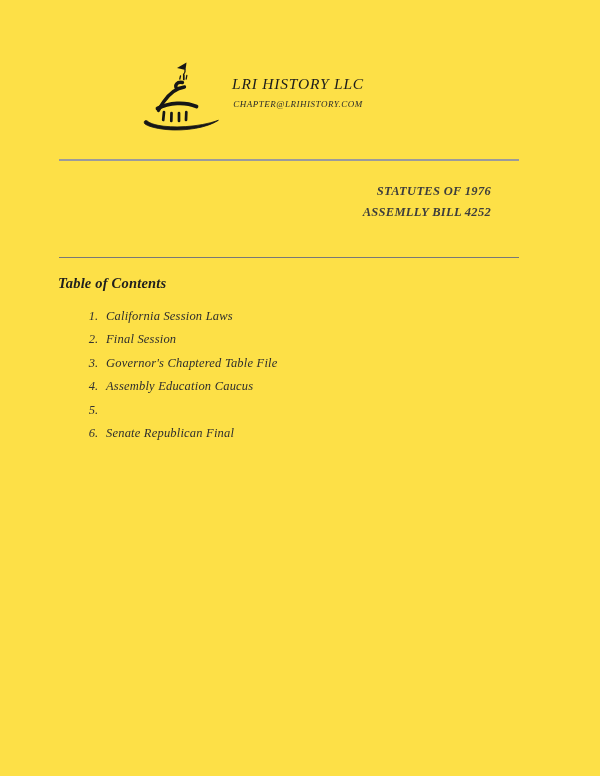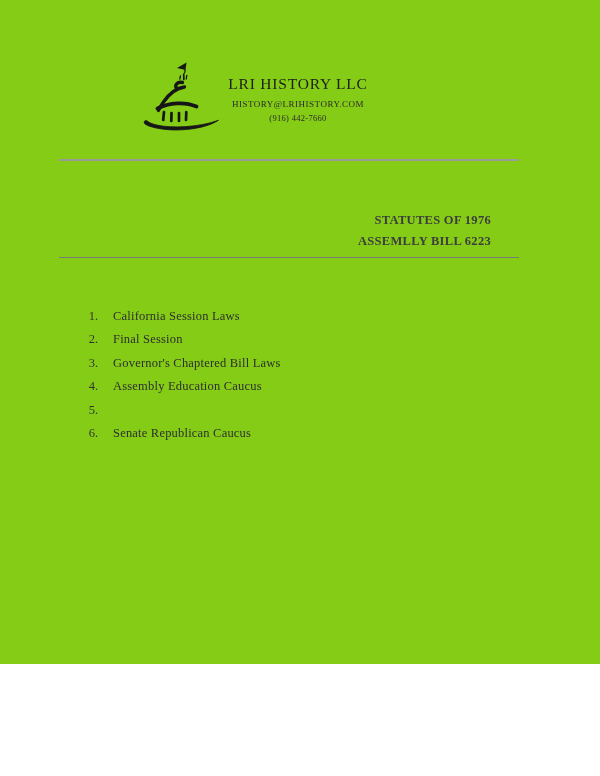--- a/index.html
+++ b/index.html
@@ -4,22 +4,23 @@
 <style>
   * { margin: 0; padding: 0; box-sizing: border-box; }
   html, body { background: #ffffff; }
   body {
     width: 600px; height: 776px;
     font-family: "Liberation Serif", "DejaVu Serif", serif;
     overflow: hidden;
   }
   .page {
     position: relative;
-    width: 600px; height: 664px;
-    background: #84cc16;
+    width: 600px; height: 776px;
+    background: #fde047;
+    font-style: italic;
   }
   .logo {
     position: absolute; left: 140px; top: 57px;
     width: 100px; height: 85px;
   }
   .logo svg { width: 100%; height: 100%; display: block; }
   .letterhead {
     position: absolute; left: 215px; top: 74px; width: 166px;
     text-align: center; color: #262626;
   }
@@ -32,42 +33,42 @@
     color: #2a2a2a; white-space: nowrap;
   }
   .contact.first { margin-top: 4px; }
   .contact.phone { font-size: 8.5px; letter-spacing: 0.3px; }
   .rule { position: absolute; left: 59px; width: 460px; }
   .rule-top { top: 159px; border-top: 2px solid #9b9b9b; }
   .rule-bottom { top: 257px; border-top: 1px solid #787878; }
   .reference {
     position: absolute; left: 240px; top: 181px; width: 251px;
     text-align: right; font-weight: bold; font-size: 12.5px;
-    line-height: 20.5px; color: #3d3d3d; letter-spacing: 0.3px; margin-top: 29px;
+    line-height: 20.5px; color: #3d3d3d; letter-spacing: 0.3px;
   }
   .ref-line { white-space: pre; }
   .toc-heading {
     position: absolute; left: 58px; top: 275px;
     font-size: 14.5px; font-weight: bold; color: #1e1e1e;
     letter-spacing: 0.2px;
   }
   .toc-list {
     position: absolute; left: 82px; top: 310px;
     list-style: none; color: #2e2e2e;
   }
   .toc-item {
     display: flex; align-items: baseline;
     font-size: 12.5px; line-height: 13px;
     margin-bottom: 10.4px; white-space: nowrap;
   }
   .toc-num {
     display: inline-block; width: 16px; text-align: right;
     color: #333333;
   }
-  .toc-label { margin-left: 15px; letter-spacing: 0.2px; }
+  .toc-label { margin-left: 8px; letter-spacing: 0.2px; }
 </style>
 </head>
 <body>
 
 <div class="page">
 
   <div class="logo">
     <svg viewBox="0 0 100 85" fill="none" stroke="#161616" stroke-linecap="round">
 
       <path d="M 46.5 5.5 L 37 11 L 45.5 13 Z" fill="#161616" stroke="none"></path>
@@ -87,53 +88,53 @@
       <path d="M 31.5 56 L 31.3 64" stroke-width="2.7"></path>
       <path d="M 39 56 L 39 64" stroke-width="2.7"></path>
       <path d="M 46.3 55 L 46 63" stroke-width="2.7"></path>
 
       <path d="M 78 63.5 C 68 70.5 45 74.5 26 72.5 C 15 71.3 7 69 4.5 66.5 C 3.5 64 5.5 62.5 8 64.5 C 9 65.5 12 67 18 68.3 C 32 71.2 58 70.5 78 63.5 Z" fill="#161616" stroke="#161616" stroke-width="0.8" stroke-linejoin="round"></path>
     </svg>
   </div>
 
   <div class="letterhead">
     <div class="company">LRI HISTORY LLC</div>
-    <div class="contact first">HISTORY@LRIHISTORY.COM</div>
-    <div class="contact phone">(916) 442-7660</div>
+    <div class="contact first">CHAPTER@LRIHISTORY.COM</div>
   </div>
 
   <div class="rule rule-top"></div>
 
   <div class="reference">
     <div class="ref-line">STATUTES OF 1976</div>
-    <div class="ref-line">ASSEMLLY BILL 6223</div>
+    <div class="ref-line">ASSEMLLY BILL 4252</div>
   </div>
 
   <div class="rule rule-bottom"></div>
 
+  <div class="toc-heading">Table of Contents</div>
 
   <ol class="toc-list">
     <li class="toc-item">
       <span class="toc-num">1.</span>
       <span class="toc-label">California Session Laws</span>
     </li>
     <li class="toc-item">
       <span class="toc-num">2.</span>
       <span class="toc-label">Final Session</span>
     </li>
     <li class="toc-item">
       <span class="toc-num">3.</span>
-      <span class="toc-label">Governor's Chaptered Bill Laws</span>
+      <span class="toc-label">Governor's Chaptered Table File</span>
     </li>
     <li class="toc-item">
       <span class="toc-num">4.</span>
       <span class="toc-label">Assembly Education Caucus</span>
     </li>
     <li class="toc-item">
       <span class="toc-num">5.</span>
     </li>
     <li class="toc-item">
       <span class="toc-num">6.</span>
-      <span class="toc-label">Senate Republican Caucus</span>
+      <span class="toc-label">Senate Republican Final</span>
     </li>
   </ol>
 
 </div>
 
 </body></html>

